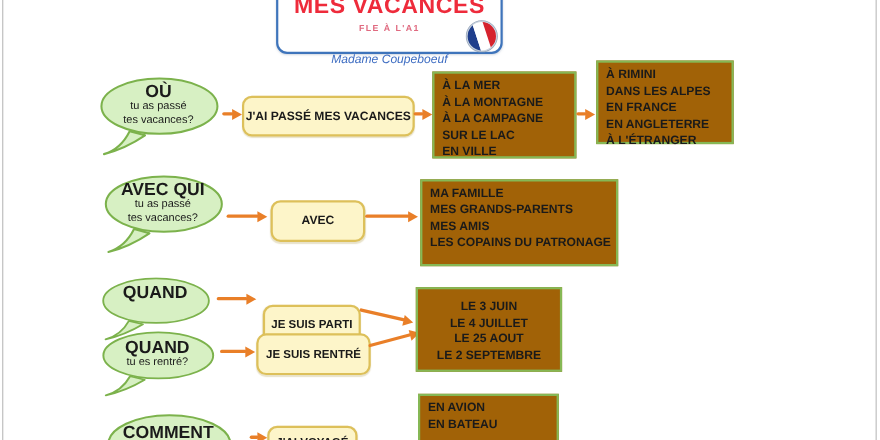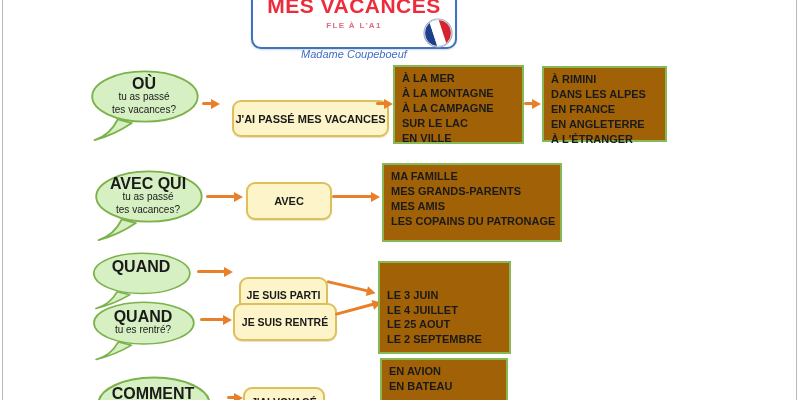--- a/index.html
+++ b/index.html
@@ -74,39 +74,39 @@
       <path d="M32 52 C 26 64 17 71 7 74 C 23 70 38 62 47 56 Z" fill="#d7f0c3" stroke="#7cb24c" stroke-width="2" stroke-linejoin="round"></path>
       <ellipse cx="61" cy="28" rx="56.5" ry="26.5" fill="#d7f0c3" stroke="#7cb24c" stroke-width="2"></ellipse>
     </svg>
     <div class="bubble-text" style="top:7px;">
       <div class="q-word">OÙ</div>
       <div>tu as passé</div>
       <div>tes vacances?</div>
     </div>
   </div>
   <div class="arrow" style="left:202px;top:102px;width:10px;"></div>
-  <div class="answer" style="left:220px;top:100px;width:153px;height:33px;margin-left:12px;">J'AI PASSÉ MES VACANCES</div>
+  <div class="answer" style="left:220px;top:87px;width:153px;height:33px;">J'AI PASSÉ MES VACANCES</div>
   <div class="arrow" style="left:376px;top:102px;width:9px;"></div>
   <div class="options" style="left:393px;top:65px;width:113px;height:67px;">
     <div>À LA MER</div>
     <div>À LA MONTAGNE</div>
     <div>À LA CAMPAGNE</div>
     <div>SUR LE LAC</div>
     <div>EN VILLE</div>
   </div>
   <div class="arrow" style="left:524px;top:102px;width:9px;"></div>
-  <div class="options" style="left:542px;top:66px;width:107px;height:64px;">
+  <div class="options" style="left:542px;top:55px;width:107px;height:64px;">
     <div>À RIMINI</div>
     <div>DANS LES ALPES</div>
     <div>EN FRANCE</div>
     <div>EN ANGLETERRE</div>
     <div>À L'ÉTRANGER</div>
   </div>
 
-  <div class="bubble" style="left:92px;top:170px;width:112px;height:72px;">
+  <div class="bubble" style="left:92px;top:159px;width:112px;height:72px;">
     <svg viewBox="0 0 120 76" preserveAspectRatio="none">
       <path d="M32 52 C 26 64 17 71 7 74 C 23 70 38 62 47 56 Z" fill="#d7f0c3" stroke="#7cb24c" stroke-width="2" stroke-linejoin="round"></path>
       <ellipse cx="61" cy="28" rx="56.5" ry="26.5" fill="#d7f0c3" stroke="#7cb24c" stroke-width="2"></ellipse>
     </svg>
     <div class="bubble-text" style="top:7px;">
       <div class="q-word">AVEC QUI</div>
       <div>tu as passé</div>
       <div>tes vacances?</div>
     </div>
   </div>
@@ -140,21 +140,21 @@
     </svg>
     <div class="bubble-text" style="top:9px;">
       <div class="q-word">QUAND</div>
       <div>tu es rentré?</div>
     </div>
   </div>
   <div class="arrow" style="left:200px;top:318px;width:24px;"></div>
   <div class="answer" style="left:233px;top:303px;width:100px;height:34px;font-size:10.5px;">JE SUIS RENTRÉ</div>
   <div class="arrow" style="left:335px;top:313px;width:40px;transform:rotate(-15deg);"></div>
 
-  <div class="options" style="left:378px;top:261px;width:115px;height:60px;padding-top:25px;line-height:14.5px;">
+  <div class="options" style="left:378px;top:261px;width:115px;height:60px;padding-top:9px;line-height:14.5px;text-align:center;">
     <div>LE 3 JUIN</div>
     <div>LE 4 JUILLET</div>
     <div>LE 25 AOUT</div>
     <div>LE 2 SEPTEMBRE</div>
   </div>
 
   <div class="bubble" style="left:94px;top:376px;width:118px;height:76px;">
     <svg viewBox="0 0 120 76" preserveAspectRatio="none">
       <path d="M32 52 C 26 64 17 71 7 74 C 23 70 38 62 47 56 Z" fill="#d7f0c3" stroke="#7cb24c" stroke-width="2" stroke-linejoin="round"></path>
       <ellipse cx="61" cy="28" rx="56.5" ry="26.5" fill="#d7f0c3" stroke="#7cb24c" stroke-width="2"></ellipse>

